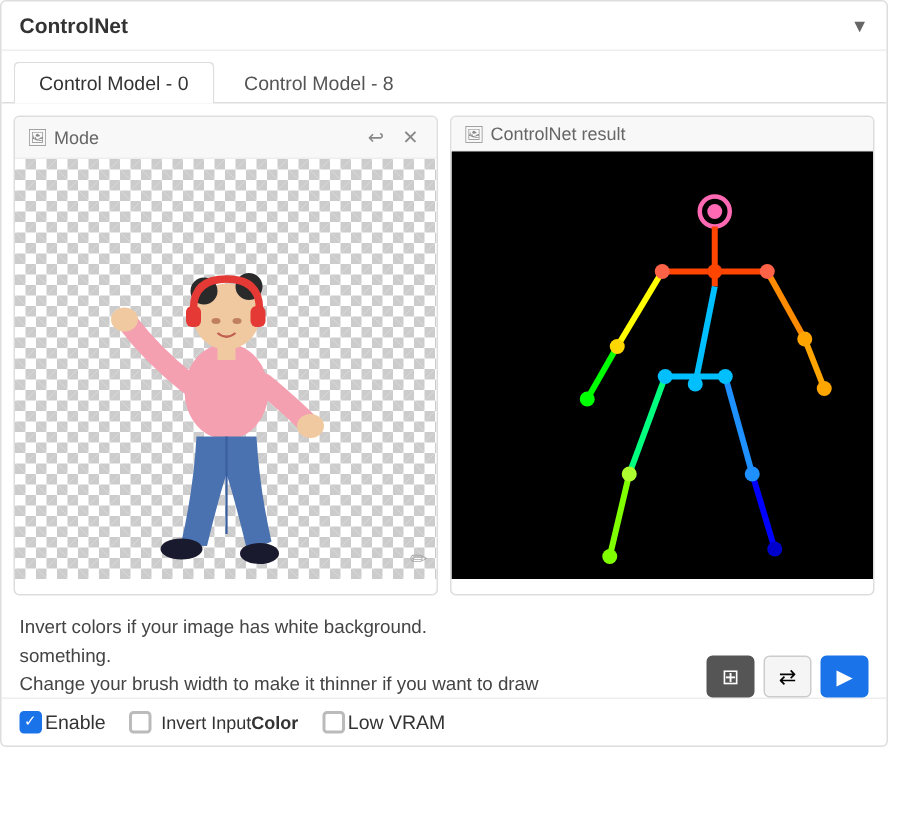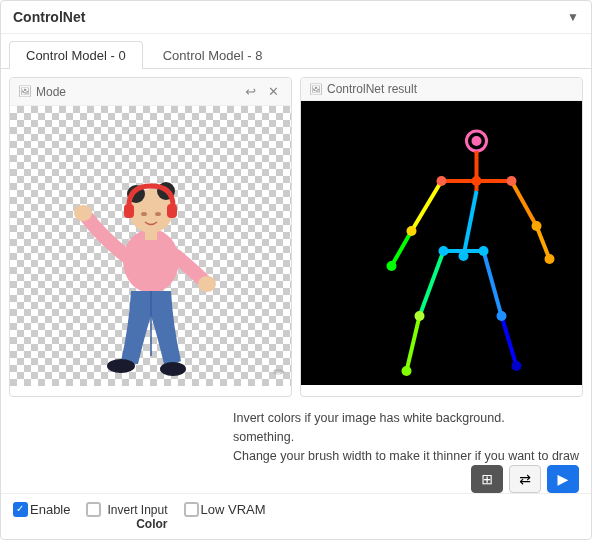--- a/index.html
+++ b/index.html
@@ -199,22 +199,21 @@
     .control-item {
       display: flex;
       align-items: center;
       gap: 2px;
       font-size: 13px;
       color: #333;
     }
 
     .control-item-vertical {
       display: flex;
-      flex-direction: column;
-      align-items: flex-end;
+      align-items: center;
       font-size: 12px;
       color: #333;
     }
 
     .checkbox {
       width: 15px;
       height: 15px;
       appearance: none;
       border: 2px solid #1a73e8;
       border-radius: 3px;
@@ -395,21 +394,21 @@
           <circle cx="118" cy="215" r="5" fill="#adff2f"></circle>
           <circle cx="105" cy="270" r="5" fill="#7fff00"></circle>
           <circle cx="200" cy="215" r="5" fill="#1e90ff"></circle>
           <circle cx="215" cy="265" r="5" fill="#0000cd"></circle>
         </svg>
       </div>
     </div>
 
   </div>
 
-  <div style="padding: 4px 12px 0 12px; display: flex; align-items: flex-end; justify-content: flex-end; flex-direction: column;">
+  <div style="padding: 4px 12px 0 12px; display: flex; align-items: flex-end; justify-content: flex-end;">
     <div class="info-section" style="padding: 0; flex: 1;">
       <div>Invert colors if your image has white background.</div>
       <div>something.</div>
       <div>Change your brush width to make it thinner if you want to draw</div>
     </div>
     <div class="action-buttons-row" style="padding: 0; align-items: center; flex-shrink: 0; margin-left: 8px;">
       <button class="action-btn gray">
         <span>⊞</span>
       </button>
       <button class="action-btn">

